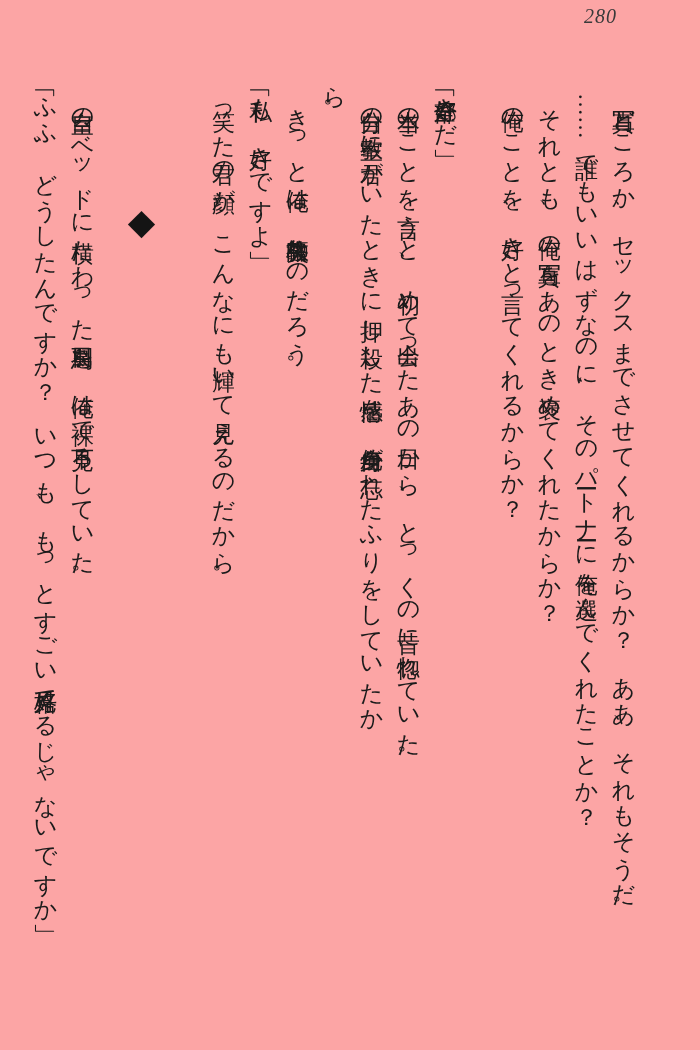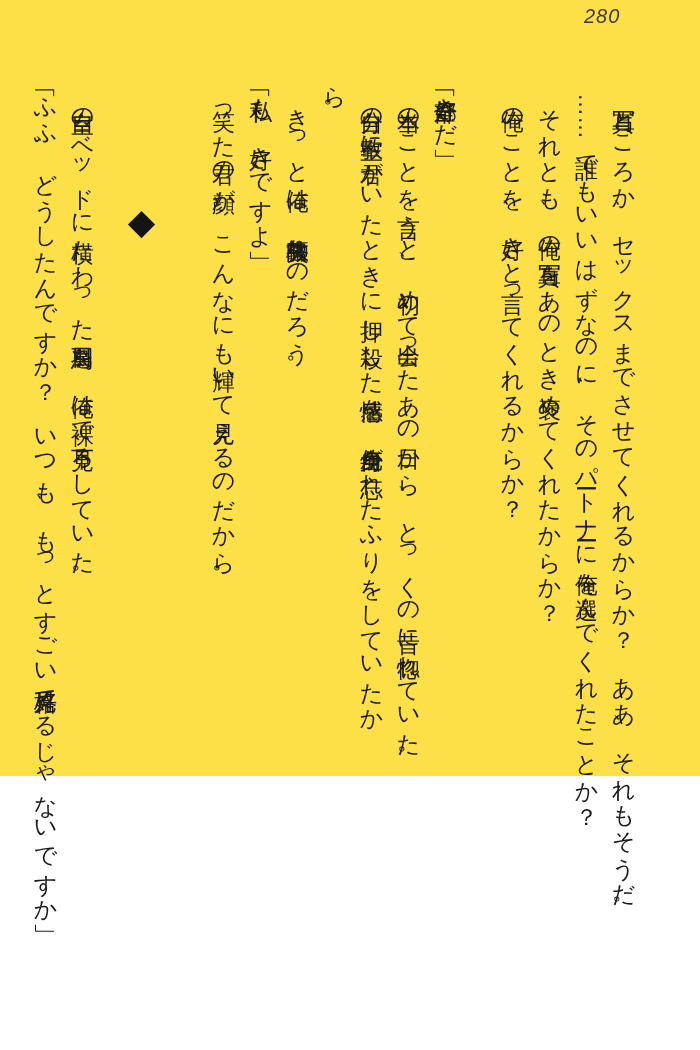--- a/index.html
+++ b/index.html
@@ -8,23 +8,23 @@
   }
   body {
     width: 700px;
     height: 1050px;
     overflow: hidden;
     background: #ffffff;
   }
   .book-page {
     position: relative;
     width: 700px;
-    height: 776px;
-    background: #fde047;
-    font-family: Liberation Sans, sans-serif;
+    height: 1050px;
+    background: #fca5a5;
+    font-family: Liberation Serif, serif;
     color: #1b1b1b;
   }
   .page-number {
     position: absolute;
     top: 5px;
     left: 584px;
     font-size: 20px;
     font-style: italic;
     letter-spacing: 1px;
     color: #3a3a3a;

